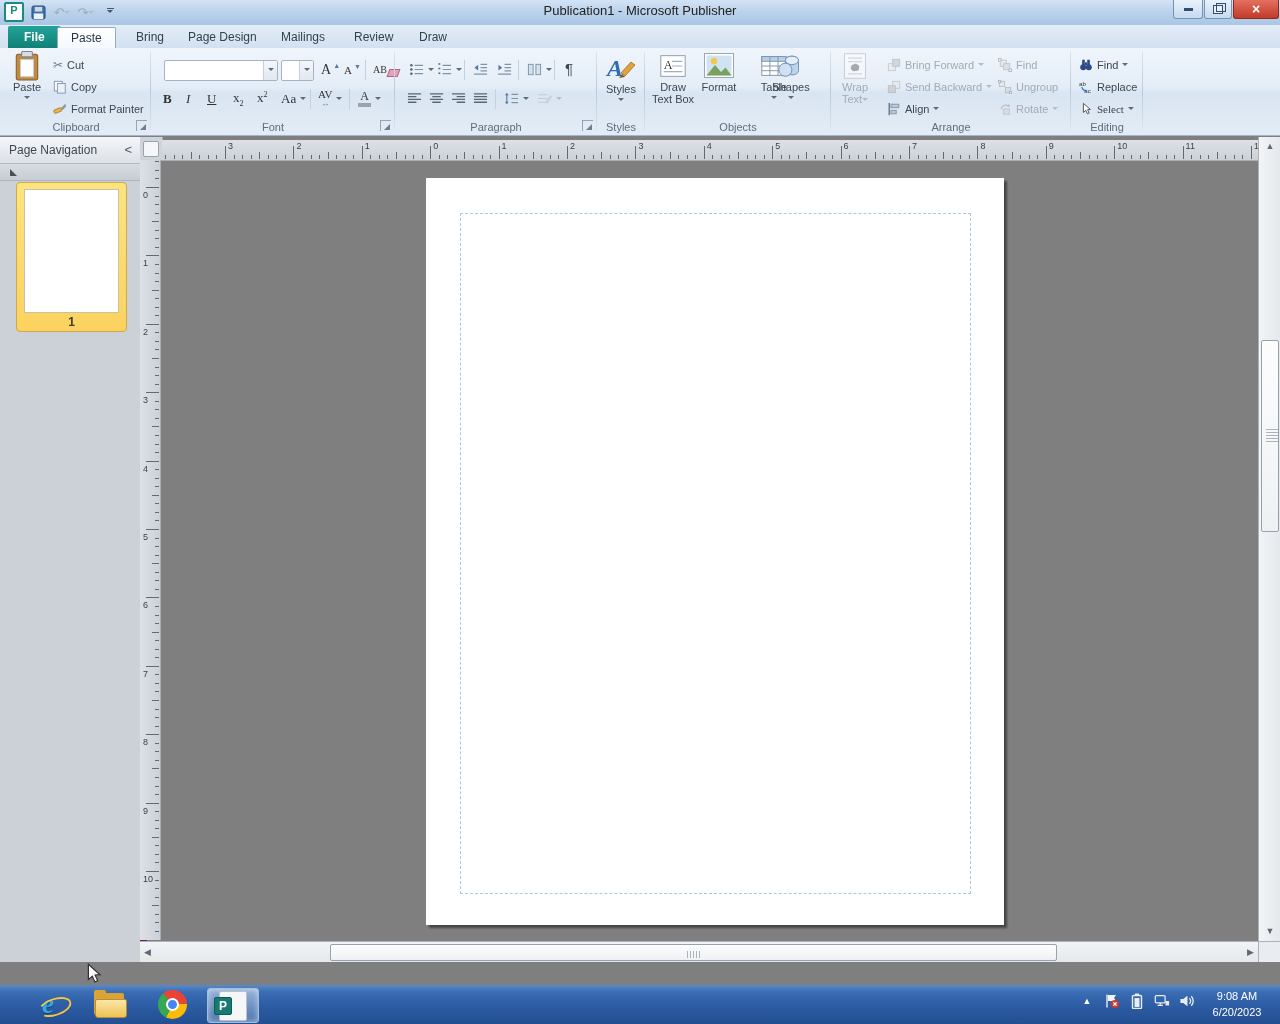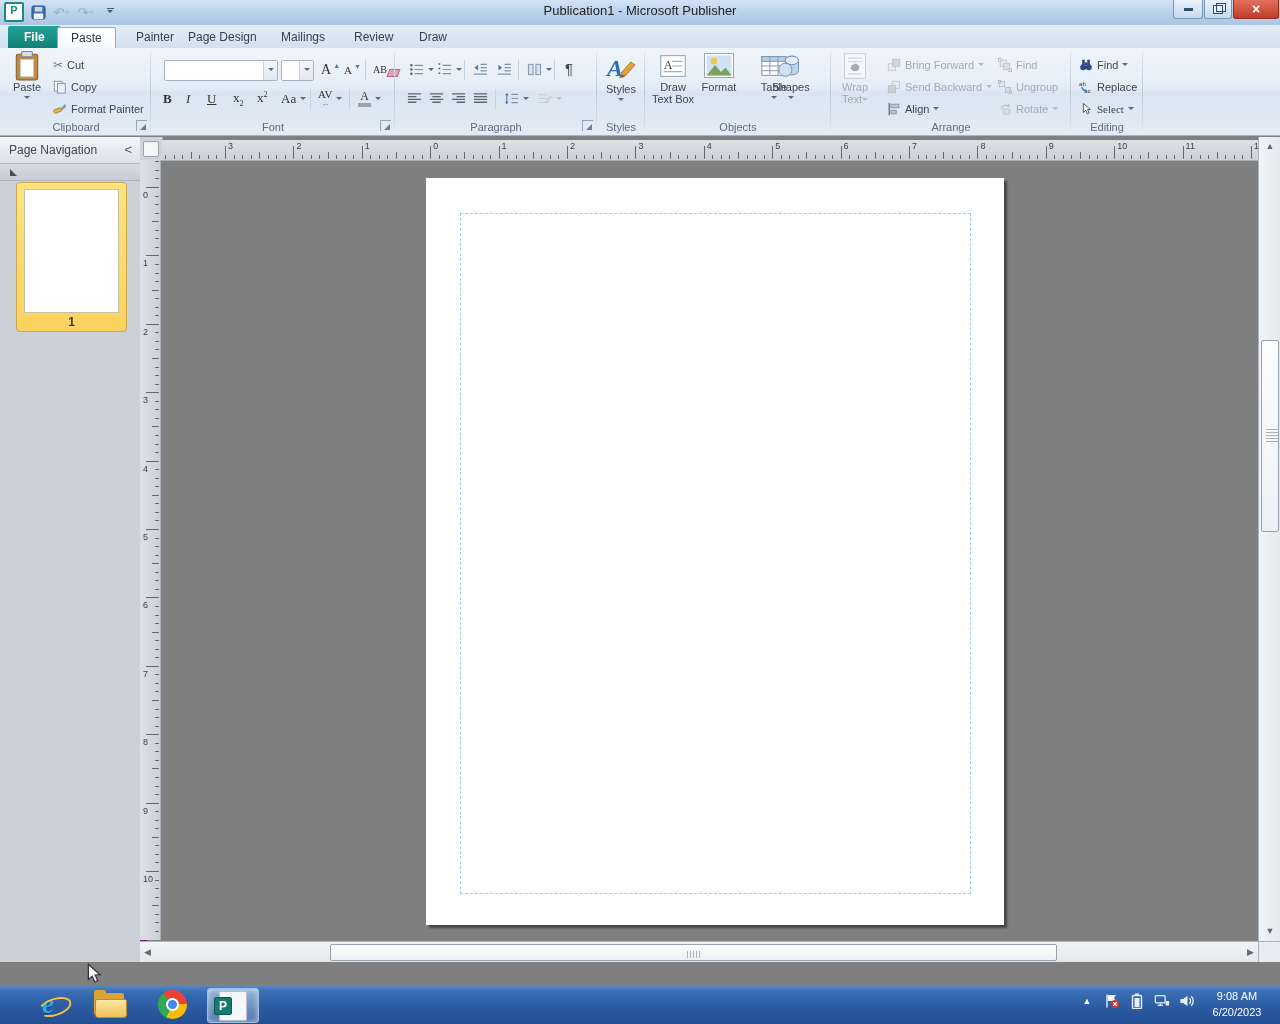--- a/index.html
+++ b/index.html
@@ -178,21 +178,21 @@
         </div>
       <div class="wbtn close">
           <span>×</span>
         </div>
     </div>
   </div>
 
   <div id="tabrow">
     <div id="tab-file" class="tab">File</div>
     <div class="tab selected" style="left:57px;">Paste</div>
-    <div class="tab" style="left:123px;">Painter</div>
+    <div class="tab" style="left:123px;">Bring</div>
     <div class="tab" style="left:175px;">Page Design</div>
     <div class="tab" style="left:268px;">Mailings</div>
     <div class="tab" style="left:341px;">Review</div>
     <div class="tab" style="left:406px;">Draw</div>
     <div id="ribbon-right">
       <div class="chev">
         <svg width="12" height="12" viewBox="0 0 12 12">
             <path d="M2 8 L6 4 L10 8" fill="none" stroke="#5b7590" stroke-width="2"></path>
           </svg>
       </div>

